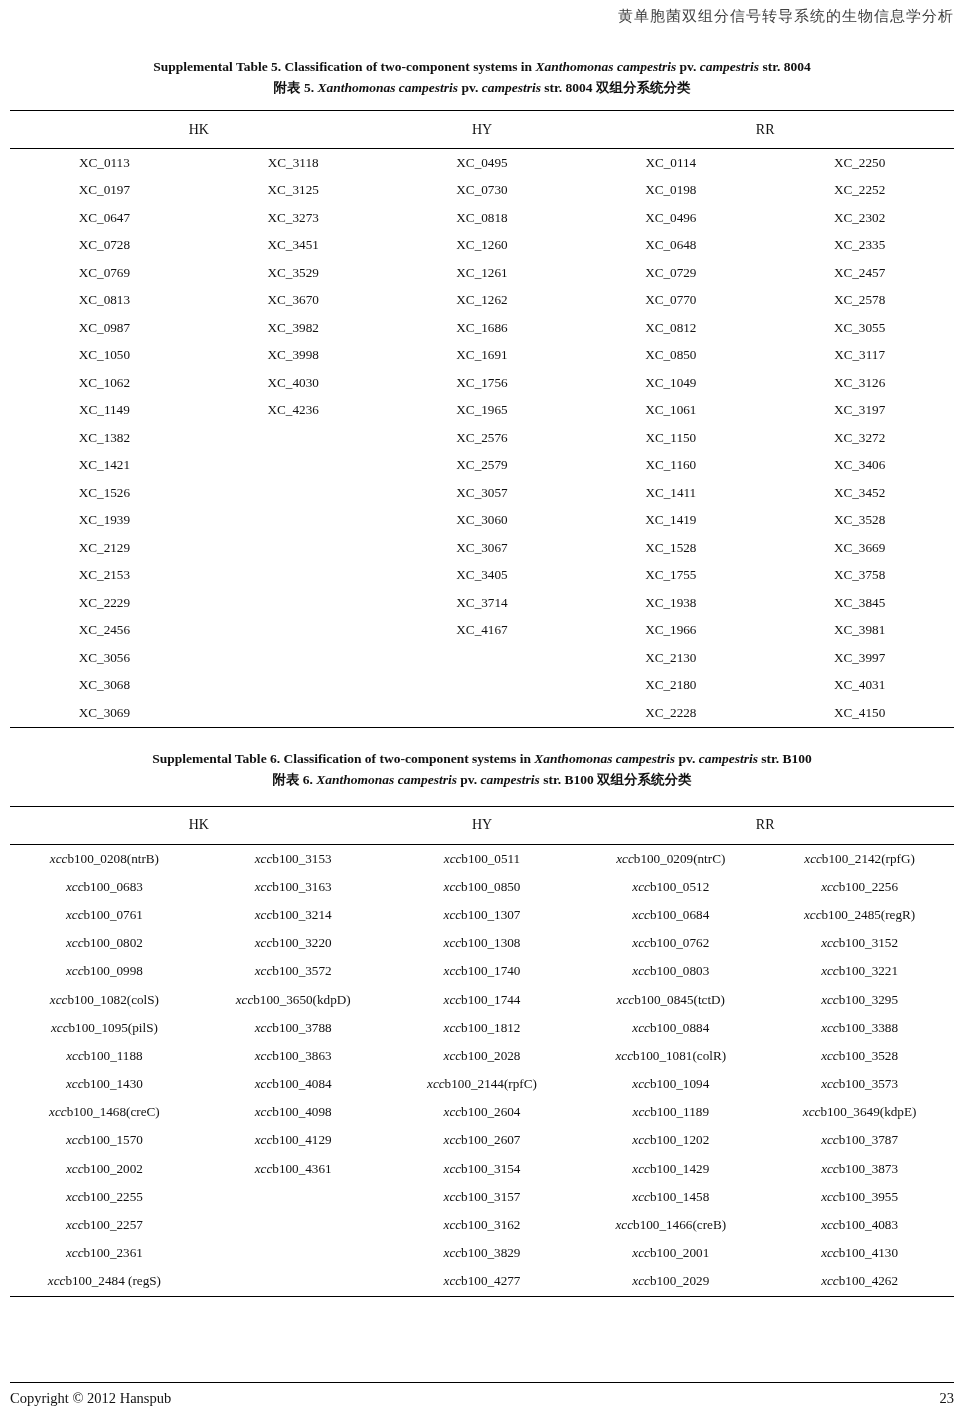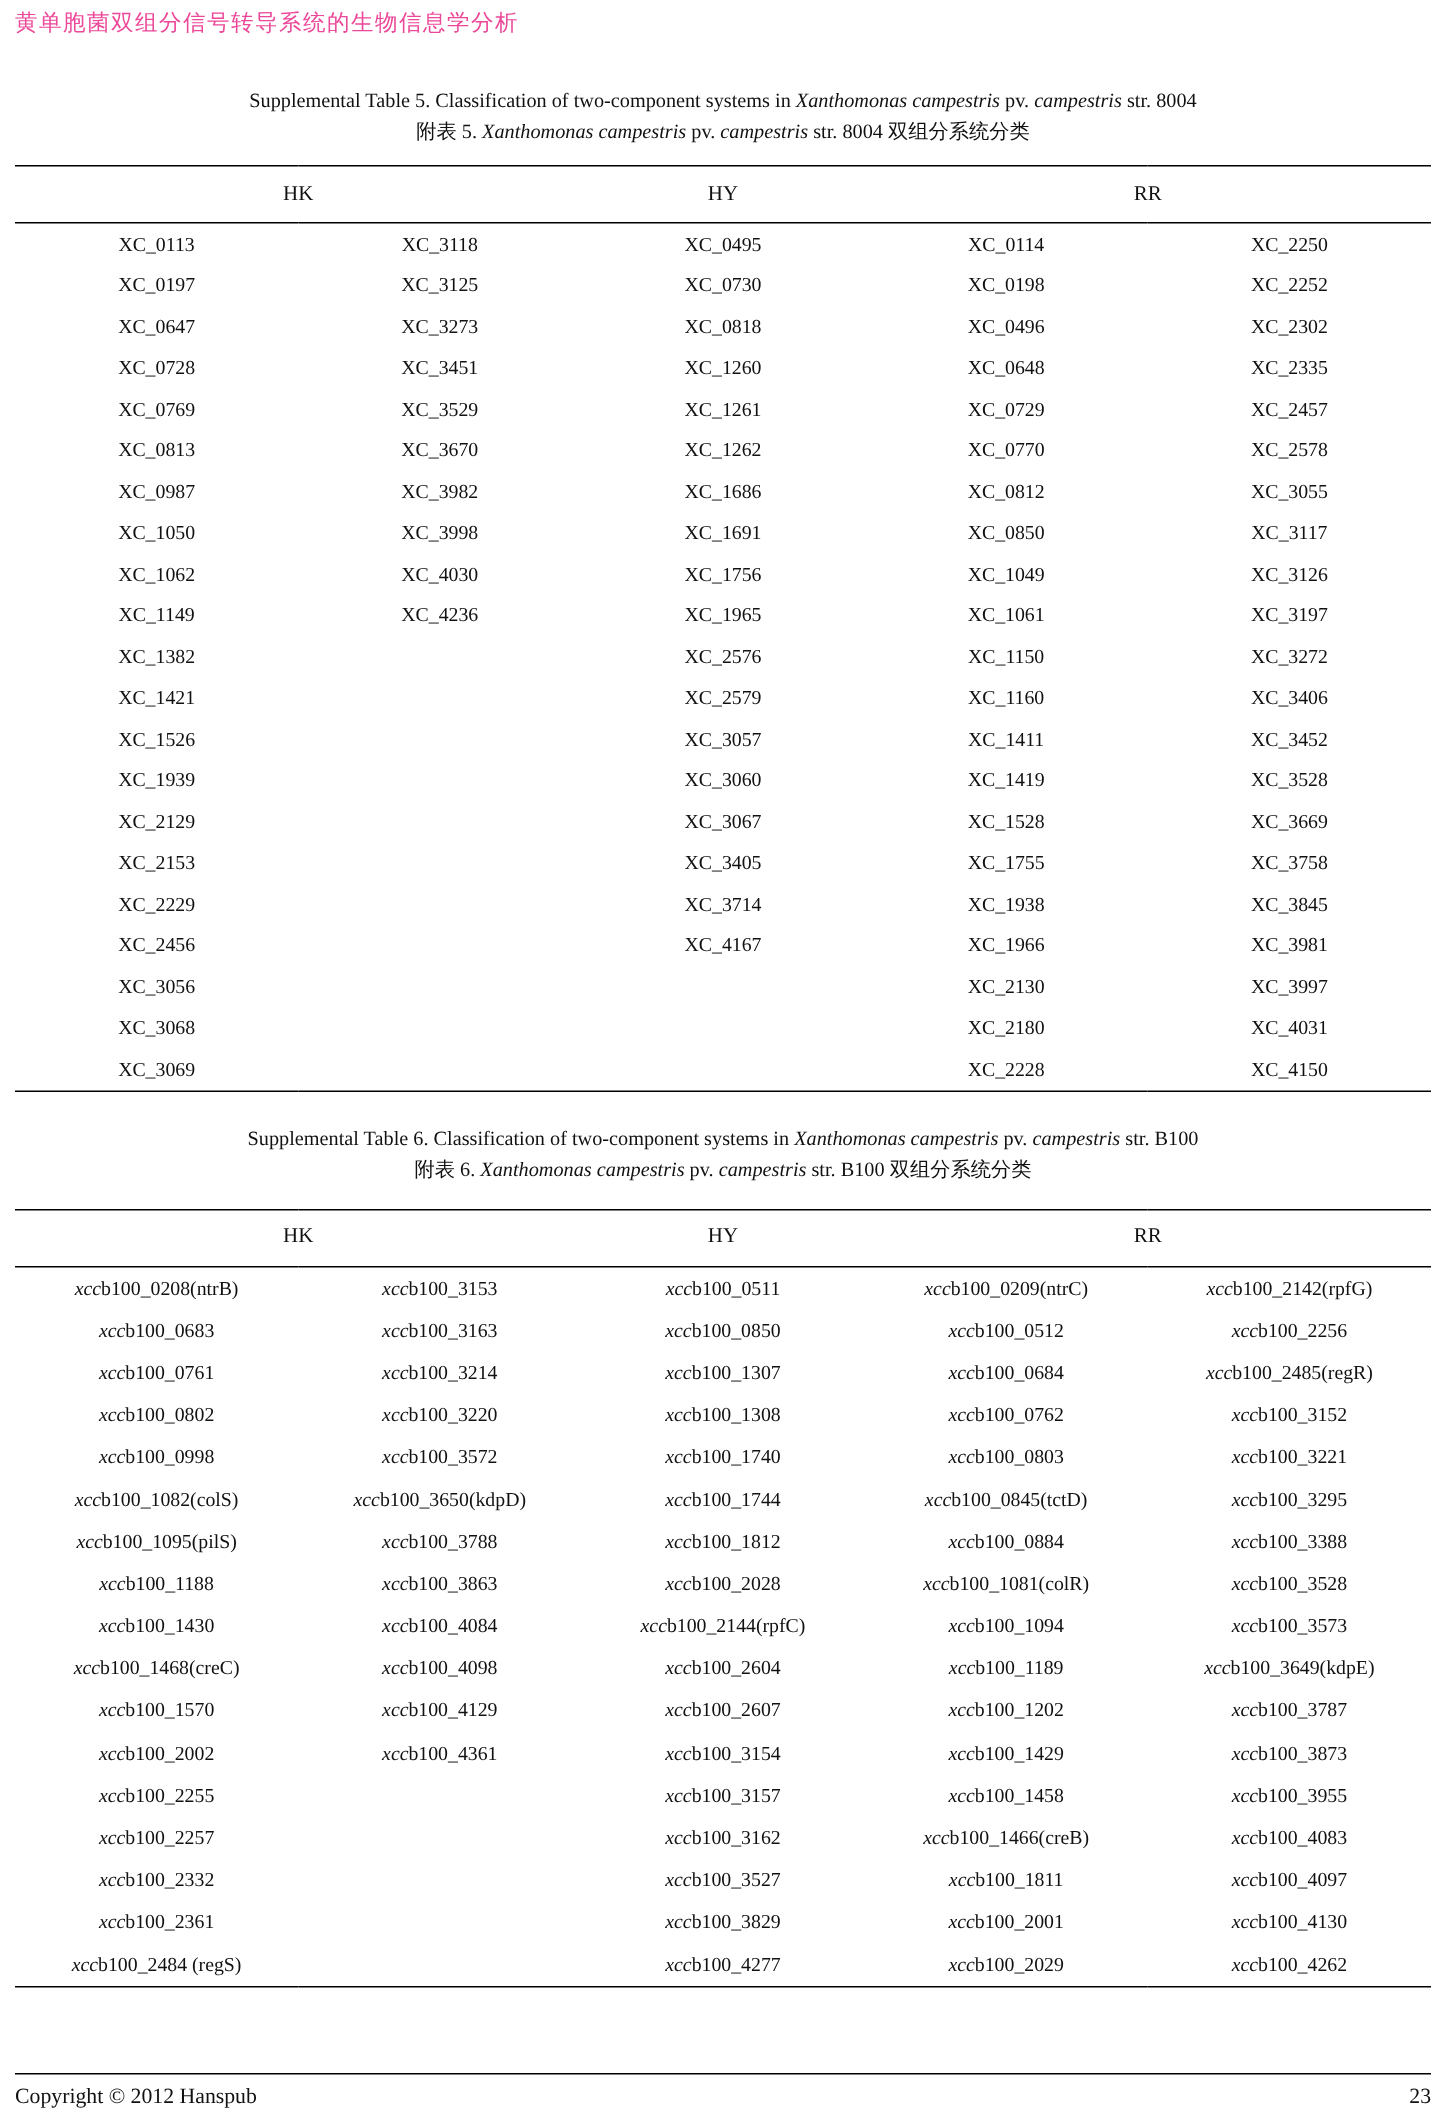--- a/index.html
+++ b/index.html
@@ -10,30 +10,30 @@
     font-family: "Liberation Serif", "DejaVu Serif", serif;
     overflow: hidden;
   }
   .page {
     position: relative;
     width: 100%; height: 100%;
     padding: 6px 10px 0 10px;
     box-sizing: border-box;
   }
   .running-head {
-    text-align: left;
+    text-align: right;
     font-size: 15px;
     letter-spacing: 1px;
-    color: #ec4899;
+    color: #404040;
     height: 20px;
     line-height: 20px;
   }
   .caption {
     text-align: center;
-    font-weight: normal;
+    font-weight: bold;
     font-size: 13.5px;
     line-height: 21px;
   }
   .caption .it { font-style: italic; }
   .sec5 .caption { margin-top: 30px; margin-bottom: 12px; }
   .sec6 .caption { margin-top: 20px; margin-bottom: 16px; }
   table.tbl {
     width: 100%;
     border-collapse: collapse;
     table-layout: fixed;
@@ -347,27 +347,20 @@
             <td><span class="it">xcc</span>b100_3955</td>
           </tr>
           <tr>
             <td><span class="it">xcc</span>b100_2257</td>
             <td></td>
             <td><span class="it">xcc</span>b100_3162</td>
             <td><span class="it">xcc</span>b100_1466(creB)</td>
             <td><span class="it">xcc</span>b100_4083</td>
           </tr>
           <tr>
-            <td><span class="it">xcc</span>b100_2332</td>
-            <td></td>
-            <td><span class="it">xcc</span>b100_3527</td>
-            <td><span class="it">xcc</span>b100_1811</td>
-            <td><span class="it">xcc</span>b100_4097</td>
-          </tr>
-          <tr>
             <td><span class="it">xcc</span>b100_2361</td>
             <td></td>
             <td><span class="it">xcc</span>b100_3829</td>
             <td><span class="it">xcc</span>b100_2001</td>
             <td><span class="it">xcc</span>b100_4130</td>
           </tr>
           <tr>
             <td><span class="it">xcc</span>b100_2484 (regS)</td>
             <td></td>
             <td><span class="it">xcc</span>b100_4277</td>

